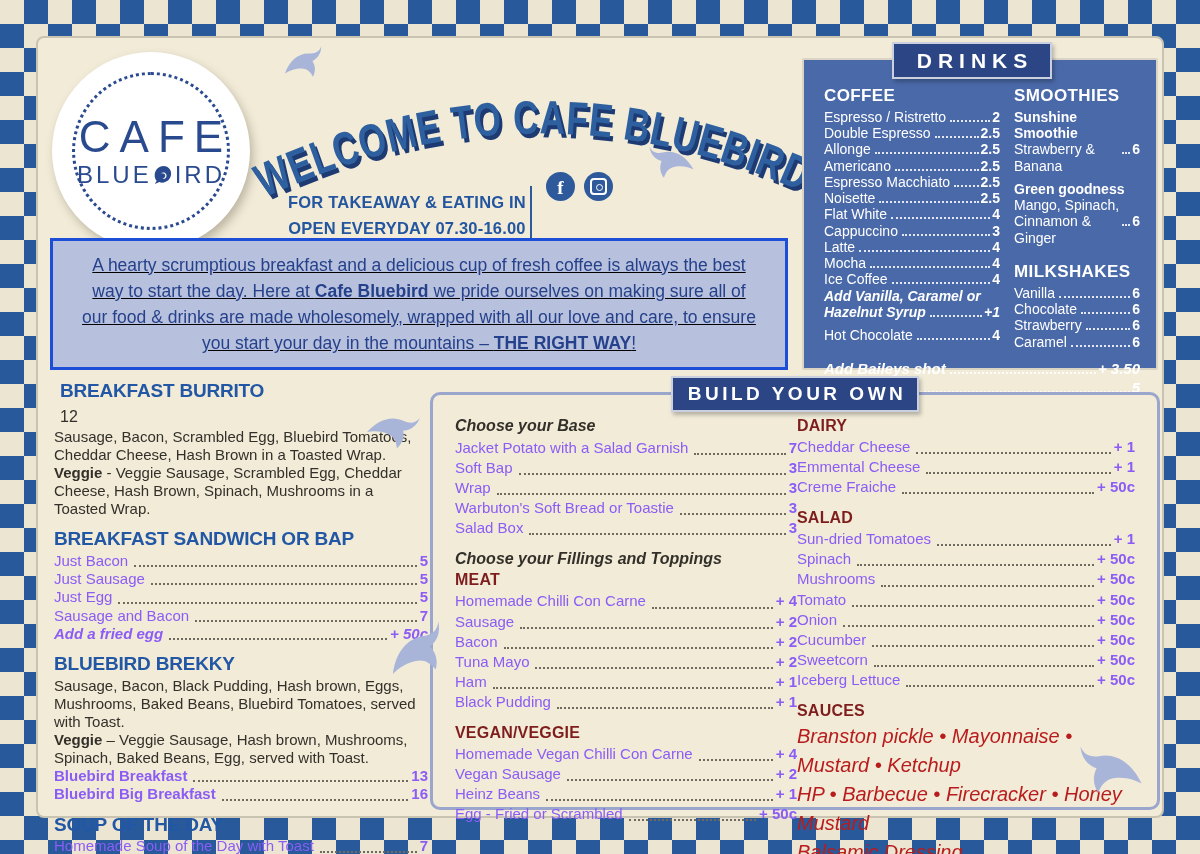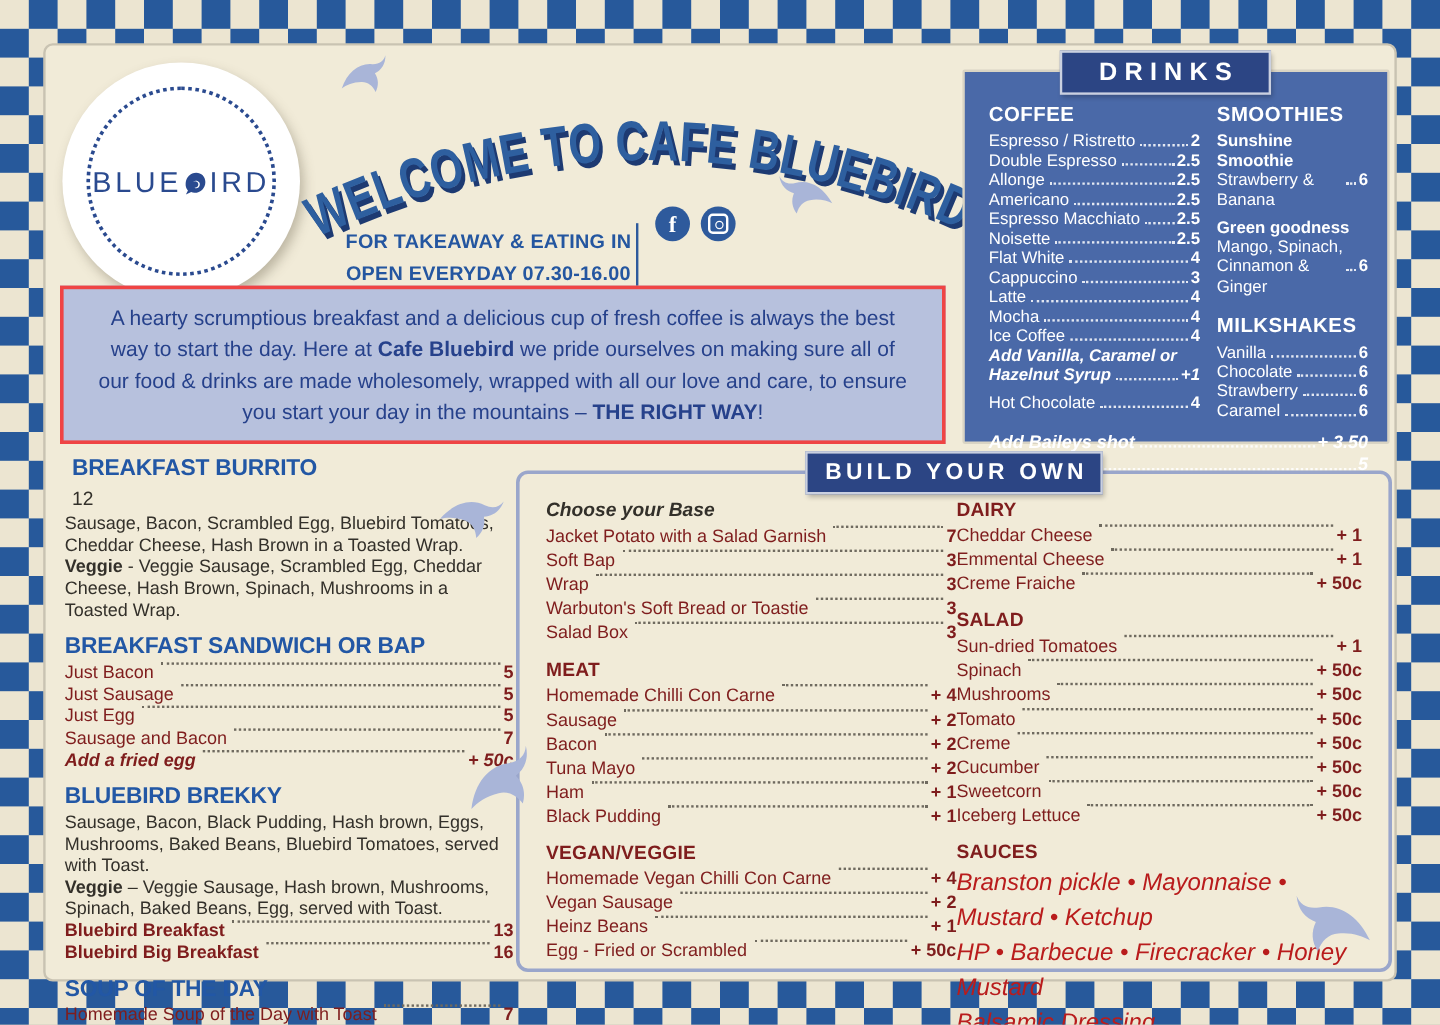--- a/index.html
+++ b/index.html
@@ -31,49 +31,49 @@
   .divider{position:absolute;left:492px;top:148px;width:2px;height:62px;background:#2e5a9c;}
   .social{position:absolute;left:508px;top:134px;width:300px;}
   .social-row{display:flex;gap:9px;}
   .social-circle{width:29px;height:29px;border-radius:50%;background:#2e5a9c;display:flex;align-items:center;justify-content:center;color:#fff;}
   .fb-glyph{font-weight:bold;font-size:19px;font-family:"Liberation Serif","DejaVu Serif",serif;margin-top:3px;}
   .ig-glyph{width:13px;height:13px;border:2px solid #fff;border-radius:4px;position:relative;}
   .ig-glyph::after{content:"";position:absolute;left:50%;top:50%;width:5px;height:5px;margin:-2.5px 0 0 -2.5px;border:1.5px solid #fff;border-radius:50%;}
   .website{margin-top:6px;color:#2456a0;font-weight:bold;font-size:17.5px;cursor:pointer;}
 
   
-  .intro{position:absolute;left:12px;top:200px;width:738px;height:132px;background:#b7c1dd;border:3px solid #ef4444;
-    box-sizing:border-box;display:flex;align-items:center;justify-content:center;padding:8px 26px;}
+  .intro{position:absolute;left:12px;top:200px;width:738px;height:132px;background:#b7c1dd;border:3px solid #1d4ed8;
+    box-sizing:border-box;display:flex;align-items:center;justify-content:center;padding:8px 26px;text-decoration:underline;}
   .intro p{margin:0;text-align:center;color:#26418b;font-size:17.5px;line-height:1.5;}
 
   
   .drinks{position:absolute;left:764px;top:20px;width:356px;height:312px;background:#4a69a8;border:2px solid #d9d4c4;
     box-sizing:border-box;padding:26px 16px 8px 20px;border-radius:2px;}
   .panel-title{position:absolute;background:#2c4584;color:#fff;font-weight:bold;display:flex;align-items:center;justify-content:center;
     border:2px solid rgba(255,255,255,.75);box-shadow:2px 3px 4px rgba(0,0,0,.25);box-sizing:border-box;}
-  .drinks-title{left:50%;top:-18px;transform:translateX(-55%);width:176px;height:37px;font-size:21px;letter-spacing:6px;padding-left:6px;}
+  .drinks-title{left:50%;top:-18px;transform:translateX(-55%);width:160px;height:37px;font-size:21px;letter-spacing:6px;padding-left:6px;}
   .drinks-cols{display:flex;gap:14px;color:#fff;}
   .col-coffee{width:176px;}
   .col-right{flex:1;}
   .d-head{font-weight:bold;font-size:17px;letter-spacing:.4px;margin-bottom:3px;}
   .d-row{display:flex;align-items:baseline;font-size:14px;line-height:1.16;}
   .d-row .leader{flex:1;border-bottom:2px dotted rgba(255,255,255,.85);margin:0 2px 2px 4px;min-width:8px;}
   .d-row .price{font-weight:bold;white-space:nowrap;}
   .mshake{margin-top:16px;}
   .extras{margin-top:9px;color:#fff;}
   .extras .d-row{font-size:15px;line-height:1.3;}
   .bold{font-weight:bold;}
   .bolditalic{font-weight:bold;font-style:italic;}
   .gap{margin-top:7px;}
 
   
   .slab{font-weight:bold;color:#2257a5;font-size:19px;letter-spacing:-.2px;line-height:1.15;}
   .sect{margin-bottom:10px;color:#33302a;}
   .sect .hrow{display:flex;align-items:baseline;margin-bottom:2px;flex-direction:column;}
-  .row{display:flex;align-items:flex-start;font-size:15px;line-height:1.22;color:#7f1d1d;}
+  .row{display:flex;align-items:flex-end;font-size:15px;line-height:1.22;color:#8b5cf6;}
   .row .leader{flex:1;border-bottom:2px dotted #6f6a5f;margin:0 3px 3px 6px;min-width:10px;}
   .row .price{font-weight:bold;white-space:nowrap;}
   .desc{margin:0;font-size:15px;line-height:1.2;color:#33302a;}
   .note{font-style:italic;font-weight:bold;font-size:15px;margin-top:1px;}
   .left-col{position:absolute;left:16px;top:342px;width:374px;}
 
   
   .build{position:absolute;left:392px;top:354px;width:730px;height:418px;border:3px solid #9aa6cb;border-radius:10px;box-sizing:border-box;}
   .build-title{left:50%;top:-19px;transform:translateX(-50%);width:248px;height:36px;font-size:19px;letter-spacing:3.5px;padding-left:4px;}
   .build-cols{display:flex;padding:22px 22px 0 22px;}
@@ -91,20 +91,21 @@
 </style>
 </head>
 <body>
 
 <div class="page">
   <div class="sheet">
 
     <div class="logo">
       <div class="logo-ring"></div>
       <div class="logo-text">
+        <div class="logo-line1">CAFE</div>
         <div class="logo-line2">
           <span>BLUE</span>
           <span class="logo-bird">
             <svg viewBox="0 0 22 22">
                 <path fill="#2a4a8f" d="M11 1c4.5 0 8 3.4 8 8 0 5.2-4 9.5-9.5 9.5-1 0-2-.2-2.9-.6L2 20l1.8-3.5C2.3 14.9 1.5 12.8 1.8 10 2.2 5 6 1 11 1Z"></path>
                 <path fill="#fff" d="M8 9c1.8-1.6 4.4-1.4 5.6.3 1 1.4.7 3.4-.6 4.5-1 .8-2.5.9-3.5.2 1.2.1 2.4-.4 3-1.4.7-1.2.4-2.7-.7-3.5C10.7 8.3 9.2 8.4 8 9Z"></path>
               </svg>
           </span>
           <span>IRD</span>
         </div>
@@ -438,20 +439,21 @@
                 </div>
 
                 <div class="row">
                   <span>Salad Box</span>
                   <span class="leader"></span>
                   <span class="price">3</span>
                 </div>
               </div>
           </div>
           <div class="grp">
+            <div class="script-label">Choose your Fillings and Toppings</div>
             <div class="blue-head">MEAT</div>
             <div>
 
                 <div class="row">
                   <span>Homemade Chilli Con Carne</span>
                   <span class="leader"></span>
                   <span class="price">+ 4</span>
                 </div>
 
                 <div class="row">
@@ -561,21 +563,21 @@
                   <span class="price">+ 50c</span>
                 </div>
 
                 <div class="row">
                   <span>Tomato</span>
                   <span class="leader"></span>
                   <span class="price">+ 50c</span>
                 </div>
 
                 <div class="row">
-                  <span>Creme</span>
+                  <span>Onion</span>
                   <span class="leader"></span>
                   <span class="price">+ 50c</span>
                 </div>
 
                 <div class="row">
                   <span>Cucumber</span>
                   <span class="leader"></span>
                   <span class="price">+ 50c</span>
                 </div>
 

